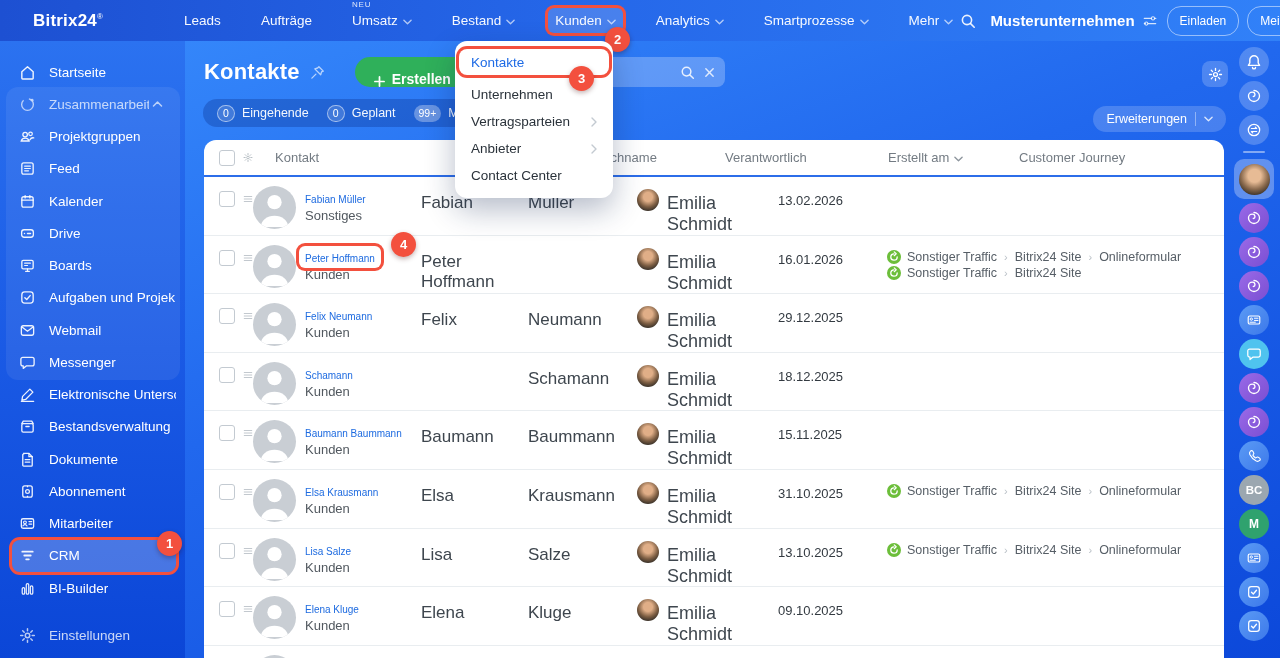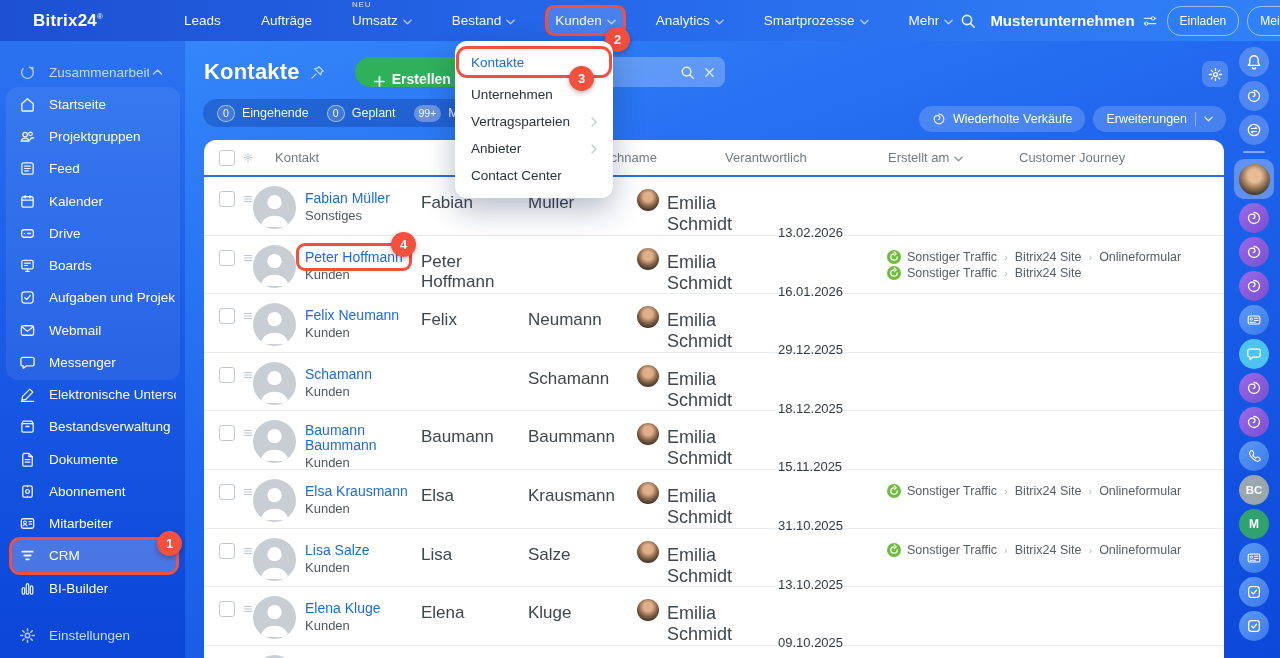--- a/index.html
+++ b/index.html
@@ -89,29 +89,29 @@
   .ghead .sort { width:9px; height:6px; color:#8d959d; margin-top:2px; }
   .hcontrols { display:flex; align-items:center; gap:9px; padding-left:15px; }
   .hgear { width:15px; height:15px; color:#aeb6bd; cursor:pointer; }
   .cbx { width:16px; height:16px; border:1.5px solid #c3cad1; border-radius:3px; background:#fff; cursor:pointer; flex:0 0 16px; }
   .trow { height:58.6px; border-bottom:1px solid #e9edf0; align-items:start; }
   .controls { display:flex; align-items:center; gap:8px; padding-left:15px; padding-top:14px; }
   .handle { width:16px; height:12px; color:#b9c0c7; cursor:grab; }
   .ccontact { display:flex; padding-top:9px; gap:9px; }
   .bavatar { width:43px; height:43px; border-radius:50%; background:#c9ced4; color:#fff; overflow:hidden; flex:0 0 43px; }
   .cinfo { padding-top:3px; min-width:0; }
-  .clink { font-size:14px; color:#1e6be0; text-decoration:none; cursor:pointer; display:inline-block; line-height:15px; }
+  .clink { font-size:10px; color:#1e6be0; text-decoration:none; cursor:pointer; display:inline-block; line-height:15px; }
   .annotated { position:relative; display:inline-block; border-radius:6px; box-shadow:0 0 0 3px #f3503e; padding:2px 6px; margin:-2px -6px; }
   .ctype { font-size:13px; color:#51585f; line-height:16px; margin-top:1px; }
   .tcell { font-size:17px; color:#3e464e; padding-top:16px; }
   .cowner { display:flex; align-items:flex-start; gap:8px; padding-top:12px; }
   .oav { width:22px; height:22px; border-radius:50%; flex:0 0 22px;
     background:radial-gradient(circle at 50% 36%, #e0ae87 25%, #7d5e43 55%, #3c332a 78%, #5e6c30 100%); }
   .oname { font-size:18px; color:#3e464e; padding-top:4px; }
-  .ccreated { font-size:13px; color:#333a41; padding-top:16px;margin-top:32px; }
+  .ccreated { font-size:13px; color:#333a41; padding-top:16px; }
   .cjourney { padding-top:13px; padding-right:10px; }
   .jline { display:flex; align-items:center; gap:6px; font-size:12.5px; color:#565e66; line-height:16px; white-space:nowrap; }
   .jline .jico { width:14px; height:14px; flex:0 0 14px; }
   .jsep { color:#b9c0c7; font-size:11px; margin:0 1px; }
 
   
   #dropdown { position:absolute; left:455px; top:41px; width:158px; z-index:50; background:#fff;
     border-radius:12px; box-shadow:0 12px 30px rgba(15,35,80,.3); padding:4px 0 9px 0; }
   .ditem { position:relative; height:27px; display:flex; align-items:center; padding:0 16px;
     font-size:13.5px; color:#2a323a; cursor:pointer; }
@@ -237,41 +237,41 @@
           <span class="tpill">Einladen</span>
           <span class="tpill">Mein Tarif</span>
         </span>
 
     </div>
   </header>
 
   <aside id="sidebar">
     <div id="sgroup" style="top: 46.25px; height: 292.25px;"></div>
     <div id="sidelist">
+        <div class="sitem">
+          <span class="ico">
+            <svg viewBox="0 0 18 18">
+              <path d="M3 8.3L9 3l6 5.3V15a.8.8 0 0 1-.8.8H3.8A.8.8 0 0 1 3 15z" fill="none" stroke="currentColor" stroke-width="1.5" stroke-linejoin="round"></path>
+            </svg>
+          </span>
+          <span class="slabel">Startseite</span>
+        </div>
         <div class="sitem section">
           <span class="ico">
             <svg viewBox="0 0 18 18">
               <circle cx="9" cy="9" r="6.2" fill="none" stroke="currentColor" stroke-width="1.4" stroke-dasharray="24 6"></circle>
               <circle cx="13.9" cy="4.4" r="1.5" fill="currentColor"></circle>
             </svg>
           </span>
           <span class="slabel">Zusammenarbeit</span>
           <span class="schev ico">
             <svg viewBox="0 0 10 6">
               <path d="M1 5l4-4 4 4" fill="none" stroke="currentColor" stroke-width="1.5" stroke-linecap="round" stroke-linejoin="round"></path>
             </svg>
           </span>
-        </div>
-        <div class="sitem">
-          <span class="ico">
-            <svg viewBox="0 0 18 18">
-              <path d="M3 8.3L9 3l6 5.3V15a.8.8 0 0 1-.8.8H3.8A.8.8 0 0 1 3 15z" fill="none" stroke="currentColor" stroke-width="1.5" stroke-linejoin="round"></path>
-            </svg>
-          </span>
-          <span class="slabel">Startseite</span>
         </div>
         <div class="sitem">
           <span class="ico">
             <svg viewBox="0 0 18 18">
               <circle cx="6.5" cy="7" r="2.4" fill="none" stroke="currentColor" stroke-width="1.4"></circle>
               <circle cx="12.2" cy="6.2" r="1.9" fill="none" stroke="currentColor" stroke-width="1.3"></circle>
               <path d="M2.4 13.8a4.3 4.3 0 0 1 8.2 0zM11.6 12.4a3.8 3.8 0 0 1 4-2" fill="none" stroke="currentColor" stroke-width="1.4" stroke-linecap="round"></path>
             </svg>
           </span>
           <span class="slabel">Projektgruppen</span>
@@ -474,28 +474,20 @@
           <span class="clabel">Mehr</span>
           <span class="chev ico">
             <svg viewBox="0 0 10 6">
               <path d="M1 1l4 4 4-4" fill="none" stroke="currentColor" stroke-width="1.5" stroke-linecap="round" stroke-linejoin="round"></path>
             </svg>
           </span>
         </span>
       </div>
 
     <div class="rightpills">
-      <span class="rpill">
-        <span class="ico">
-            <svg viewBox="0 0 18 18">
-              <path d="M9 2.8a6.2 6.2 0 1 1-6.2 6.2 4.3 4.3 0 0 1 4.3-4.3 3 3 0 0 1 3 3A1.9 1.9 0 0 1 8.2 9.6" fill="none" stroke="currentColor" stroke-width="1.5" stroke-linecap="round"></path>
-            </svg>
-          </span>
-        <span>Wiederholte Verkäufe</span>
-      </span>
       <span class="rpill">
         <span>Erweiterungen</span>
         <span class="vdiv"></span>
         <span class="chev ico">
             <svg viewBox="0 0 10 6">
               <path d="M1 1l4 4 4-4" fill="none" stroke="currentColor" stroke-width="1.5" stroke-linecap="round" stroke-linejoin="round"></path>
             </svg>
           </span>
       </span>
     </div>

